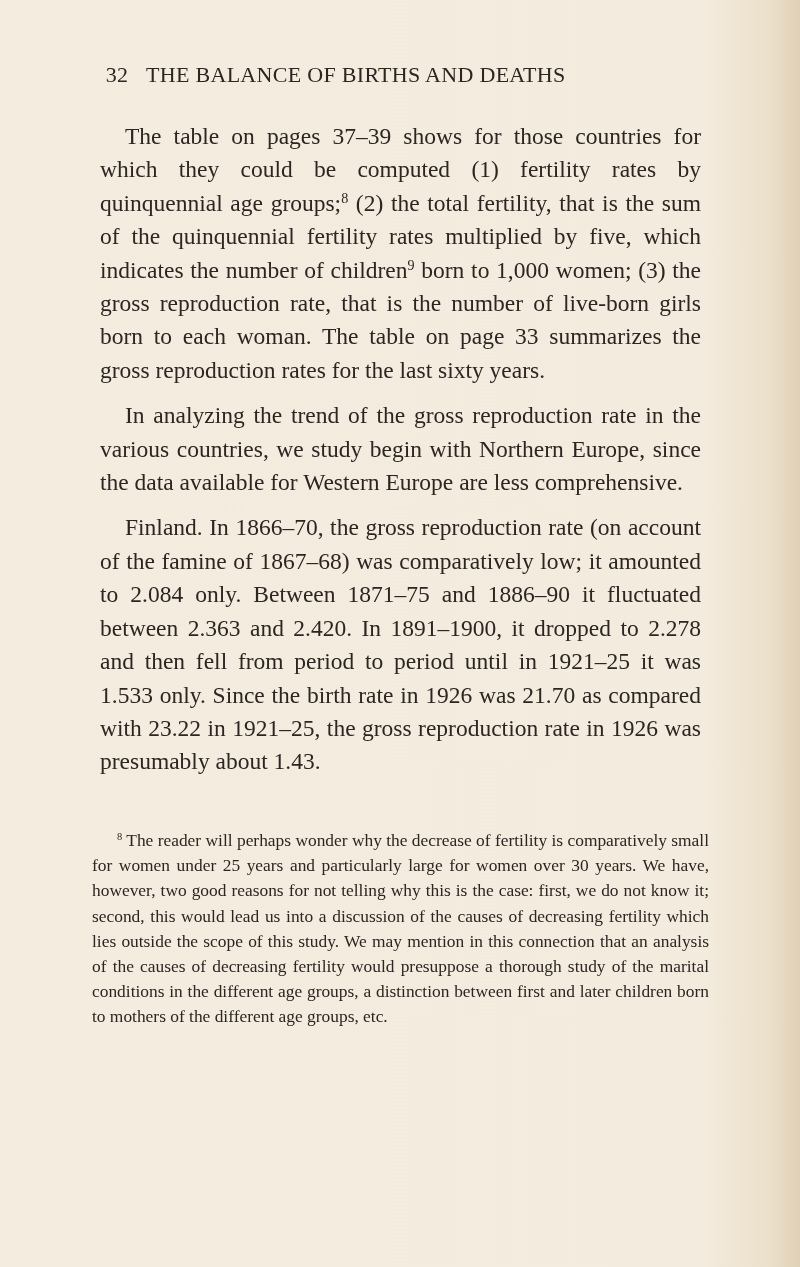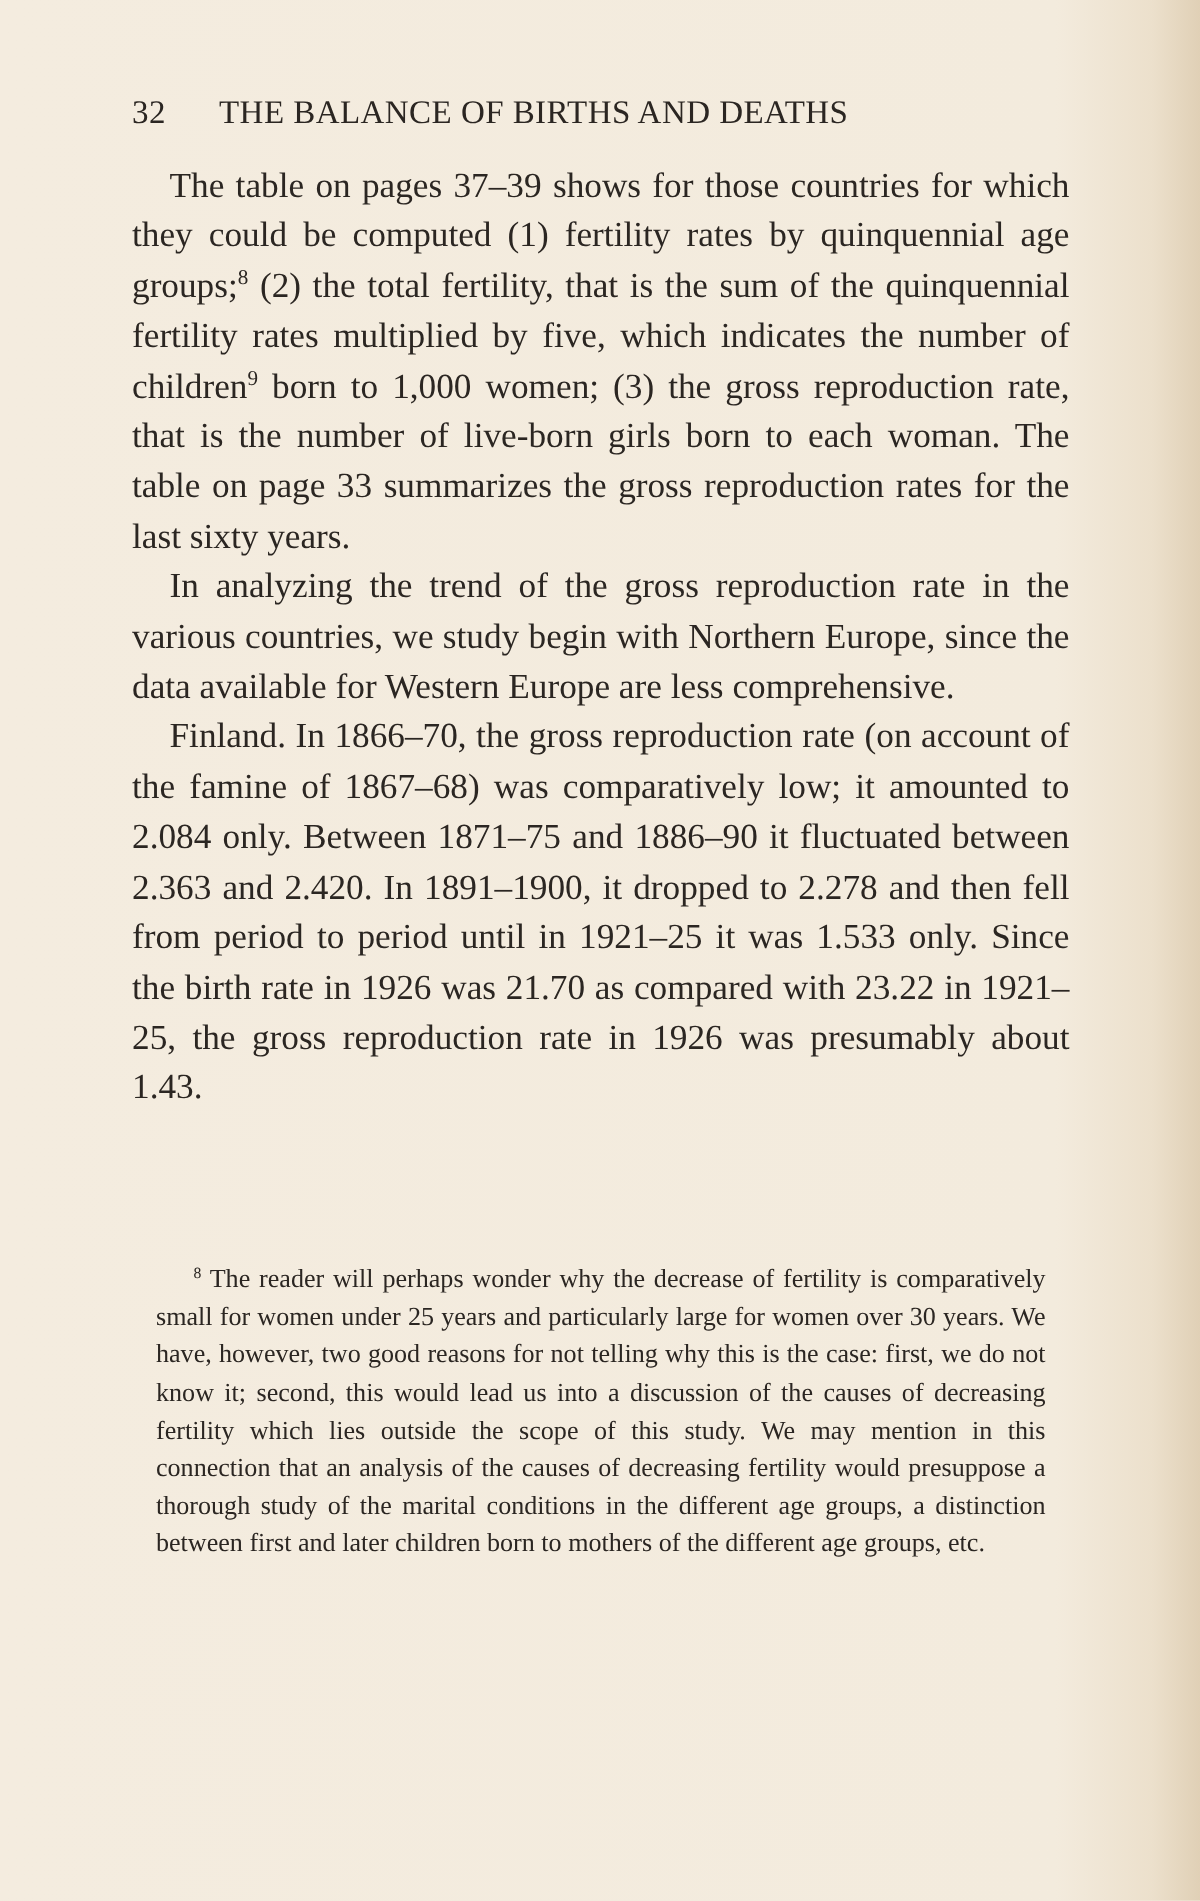--- a/index.html
+++ b/index.html
@@ -11,34 +11,34 @@
     position: relative;
   }
   .page {
     position: absolute; left: 0; top: 0; width: 800px; height: 1267px;
     background: linear-gradient(to right, #f4ecdf 0%, #f3ebdd 88%, #ece0cc 96%, #e0d0b6 100%);
   }
   .header {
     position: absolute; left: 88px; top: 62px; width: 620px;
     font-family: "Liberation Serif", serif; font-size: 22px; letter-spacing: 0.3px;
   }
-  .header .pn { display: inline-block; width: 58px; }
+  .header .pn { display: inline-block; width: 58px; text-align: center; }
   .body-text {
     position: absolute; left: 88px; top: 108px; width: 625px;
     font-family: "Liberation Serif", serif; font-size: 23.5px; line-height: 33.4px;
     text-align: justify;
   }
-  .body-text p { margin: 0; text-indent: 25px; }
+  .body-text p { margin: 12px; text-indent: 25px; }
   .body-text .lead { }
   .notes {
     position: absolute; left: 88px; top: 824px; width: 625px;
     font-family: "Liberation Serif", serif; font-size: 17.4px; line-height: 25.2px;
     text-align: justify;
   }
-  .notes p { margin: 16px; text-indent: 25px; }
+  .notes p { margin: 4px; text-indent: 25px; }
   sup { font-size: 0.6em; line-height: 0; vertical-align: 0.6em; }
 </style>
 </head>
 <body>
 
 <div class="page">
   <div class="header">
     <span class="pn">32</span><span>THE BALANCE OF BIRTHS AND DEATHS</span>
   </div>
 

